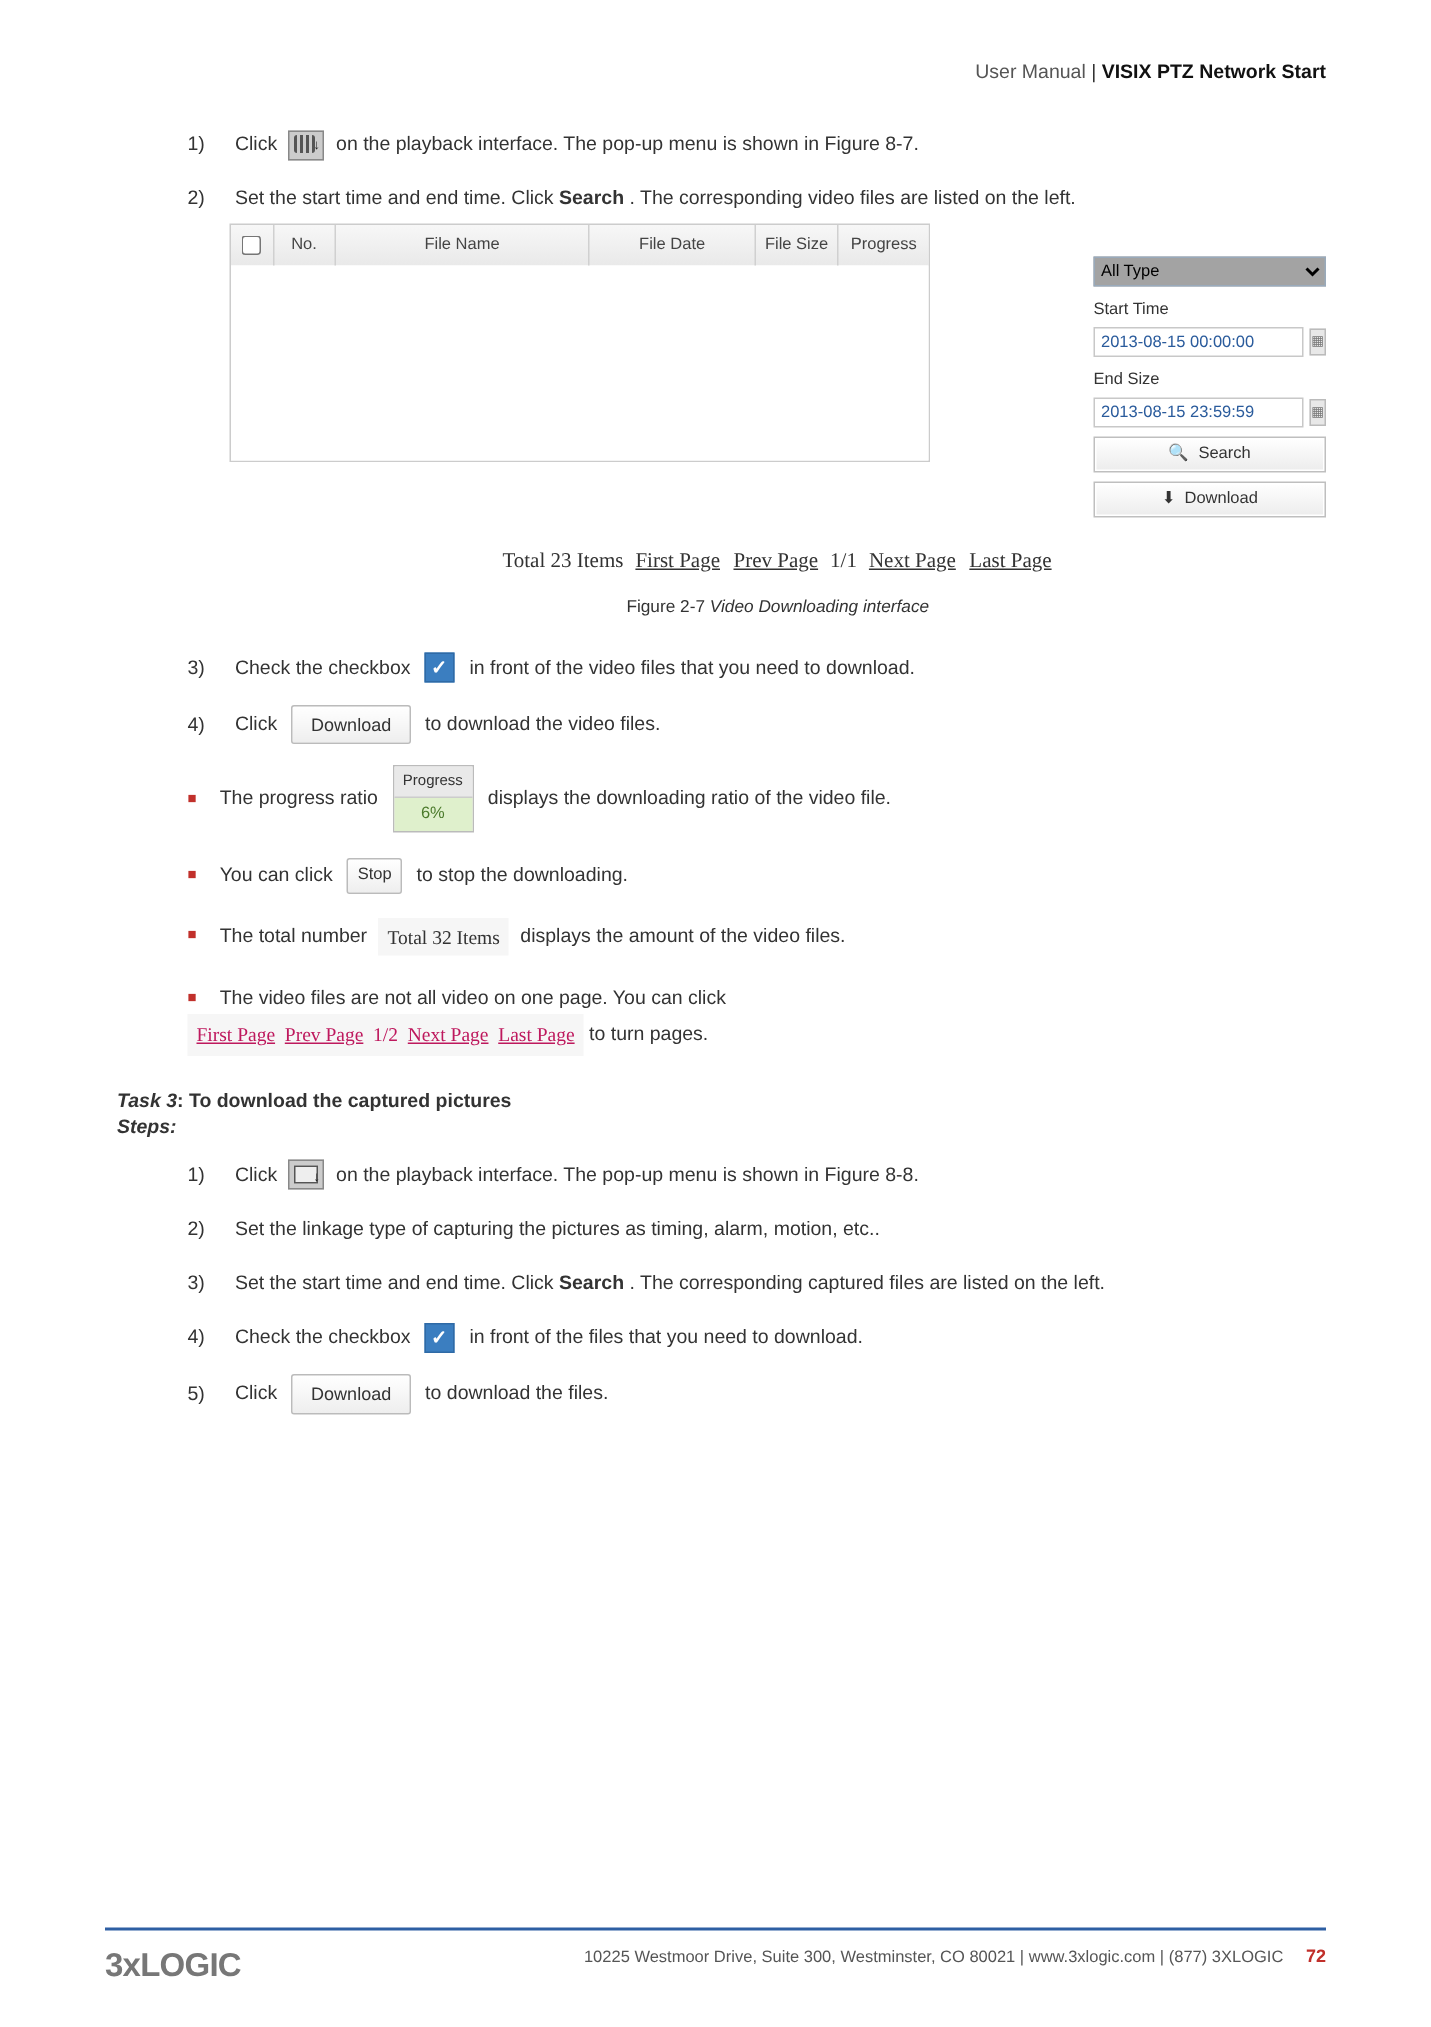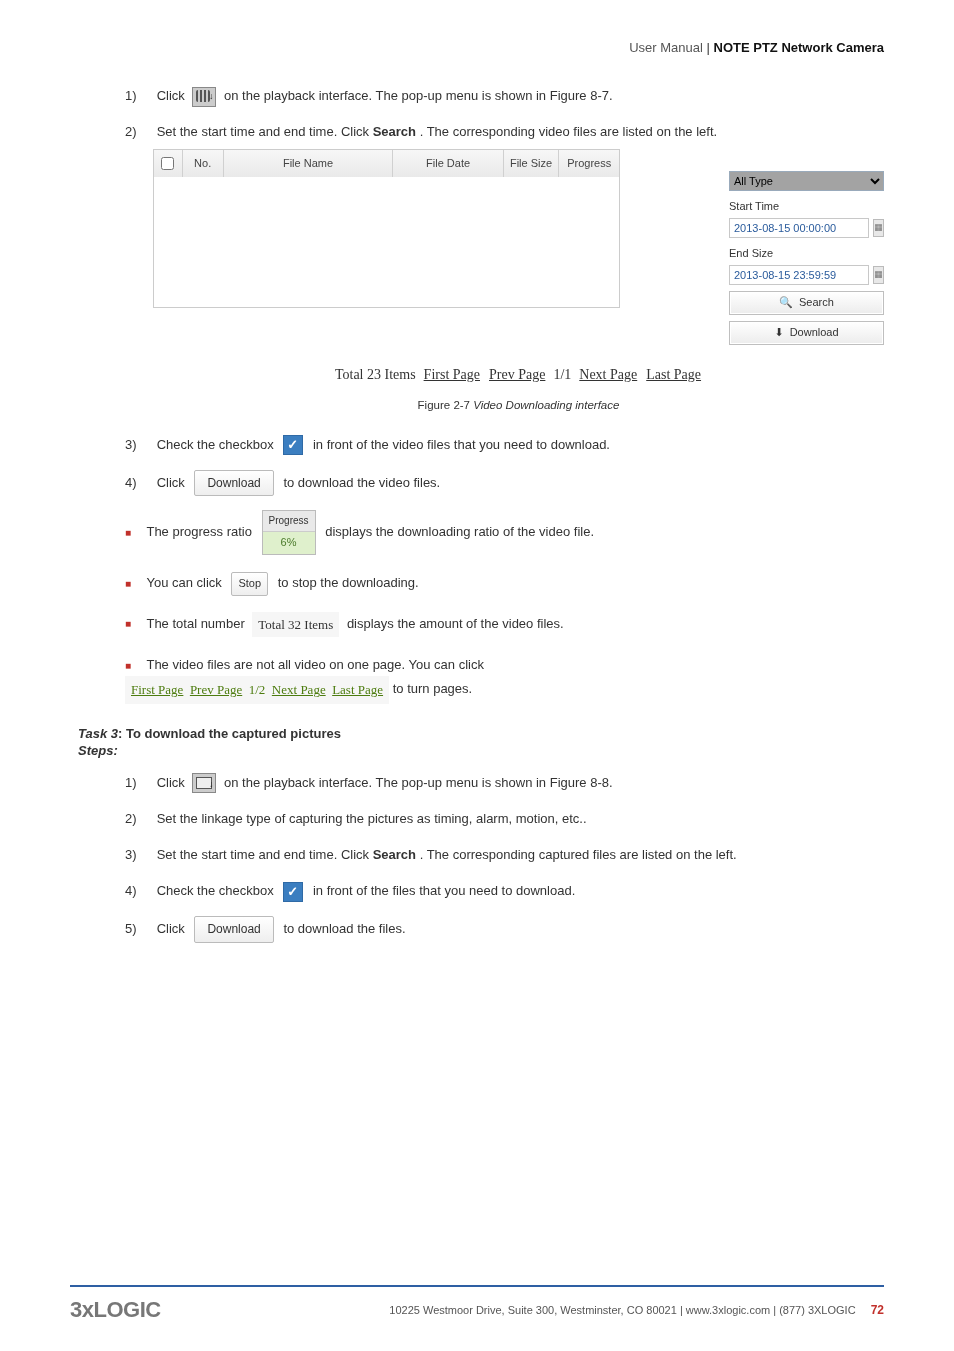--- a/index.html
+++ b/index.html
@@ -48,41 +48,41 @@
   .totals-row .link { text-decoration: underline; color: #333; margin: 0 1px; }
   .figcaption { text-align: center; font-size: 11.5px; margin: 8px 0 18px; }
   .figcaption .it { font-style: italic; }
   .note-head { color: #c1302b; font-weight: bold; margin: 20px 0 10px 8px; font-size: 13px; }
   ul.note { list-style: none; padding: 0; margin: 0 0 0 55px; }
   ul.note > li { margin-bottom: 16px; line-height: 1.8; }
   ul.note > li::before { content: "■"; color: #c1302b; font-size: 10px; margin-right: 12px; display: inline-block; vertical-align: middle; }
   .progress-cell { display: inline-block; vertical-align: middle; border: 1px solid #bbb; margin: 0 6px; }
   .progress-cell .ph { background: #e9e9e9; font-size: 10px; text-align: center; padding: 1px 6px; border-bottom: 1px solid #ccc; }
   .progress-cell .pv { background: #dff0cc; color: #4b7a2b; font-size: 11px; text-align: center; padding: 1px 12px; }
-  .pager-strip { display: inline-block; font-family: Georgia, "Times New Roman", serif; background: #f6f6f6; padding: 2px 6px; font-size: 13px; color: #4d7c0f; vertical-align: middle; }
+  .pager-strip { display: inline-block; font-family: Georgia, "Times New Roman", serif; background: #f6f6f6; padding: 2px 6px; font-size: 13px; color: #be185d; vertical-align: middle; }
   .pager-strip .u { text-decoration: underline; }
   .total-badge { display: inline-block; background: #f6f6f6; font-family: Liberation Serif, serif; font-size: 13px; padding: 1px 6px; vertical-align: middle; margin: 0 4px; }
   .task-head { font-weight: bold; font-style: italic; margin: 22px 0 2px 8px; }
   .task-head .norm { font-weight: bold; font-style: normal; }
   .steps-label { font-weight: bold; font-style: italic; margin: 0 0 14px 8px; }
   .footer { position: absolute; bottom: 28px; left: 70px; right: 70px; }
   .footer .line { border-top: 2px solid #2e5fa3; margin-bottom: 10px; }
-  .footer .row { display: flex; align-items: center; justify-content: space-between; }
+  .footer .row { display: flex; align-items: flex-start; justify-content: space-between; }
   .logo { font-family: Arial, sans-serif; font-weight: 900; font-size: 22px; color: #777; letter-spacing: -0.5px; }
   .logo .x { color: #777; }
   .footer-text { font-size: 11px; color: #555; }
   .footer-text .pno { color: #c1302b; font-weight: bold; margin-left: 12px; font-size: 12px; }
   .tbl-flex { display: flex; align-items: flex-start; justify-content: space-between; }
 </style>
 </head>
 <body>
 
 <div class="page">
   <div class="header-right">
-    <span class="light">User Manual</span><span> | </span><span class="bold">NOTE PTZ Network Camera</span>
+    <span class="light">User Manual</span><span> | </span><span class="bold">VISIX PTZ Network Start</span>
   </div>
 
   <ol class="steps">
     <li>
       <span class="num">1)</span>
       <span>Click </span>
       <span class="inline-icon film"><span class="arrow">↓</span></span>
       <span> on the playback interface. The pop-up menu is shown in Figure 8-7.</span>
     </li>
     <li>

